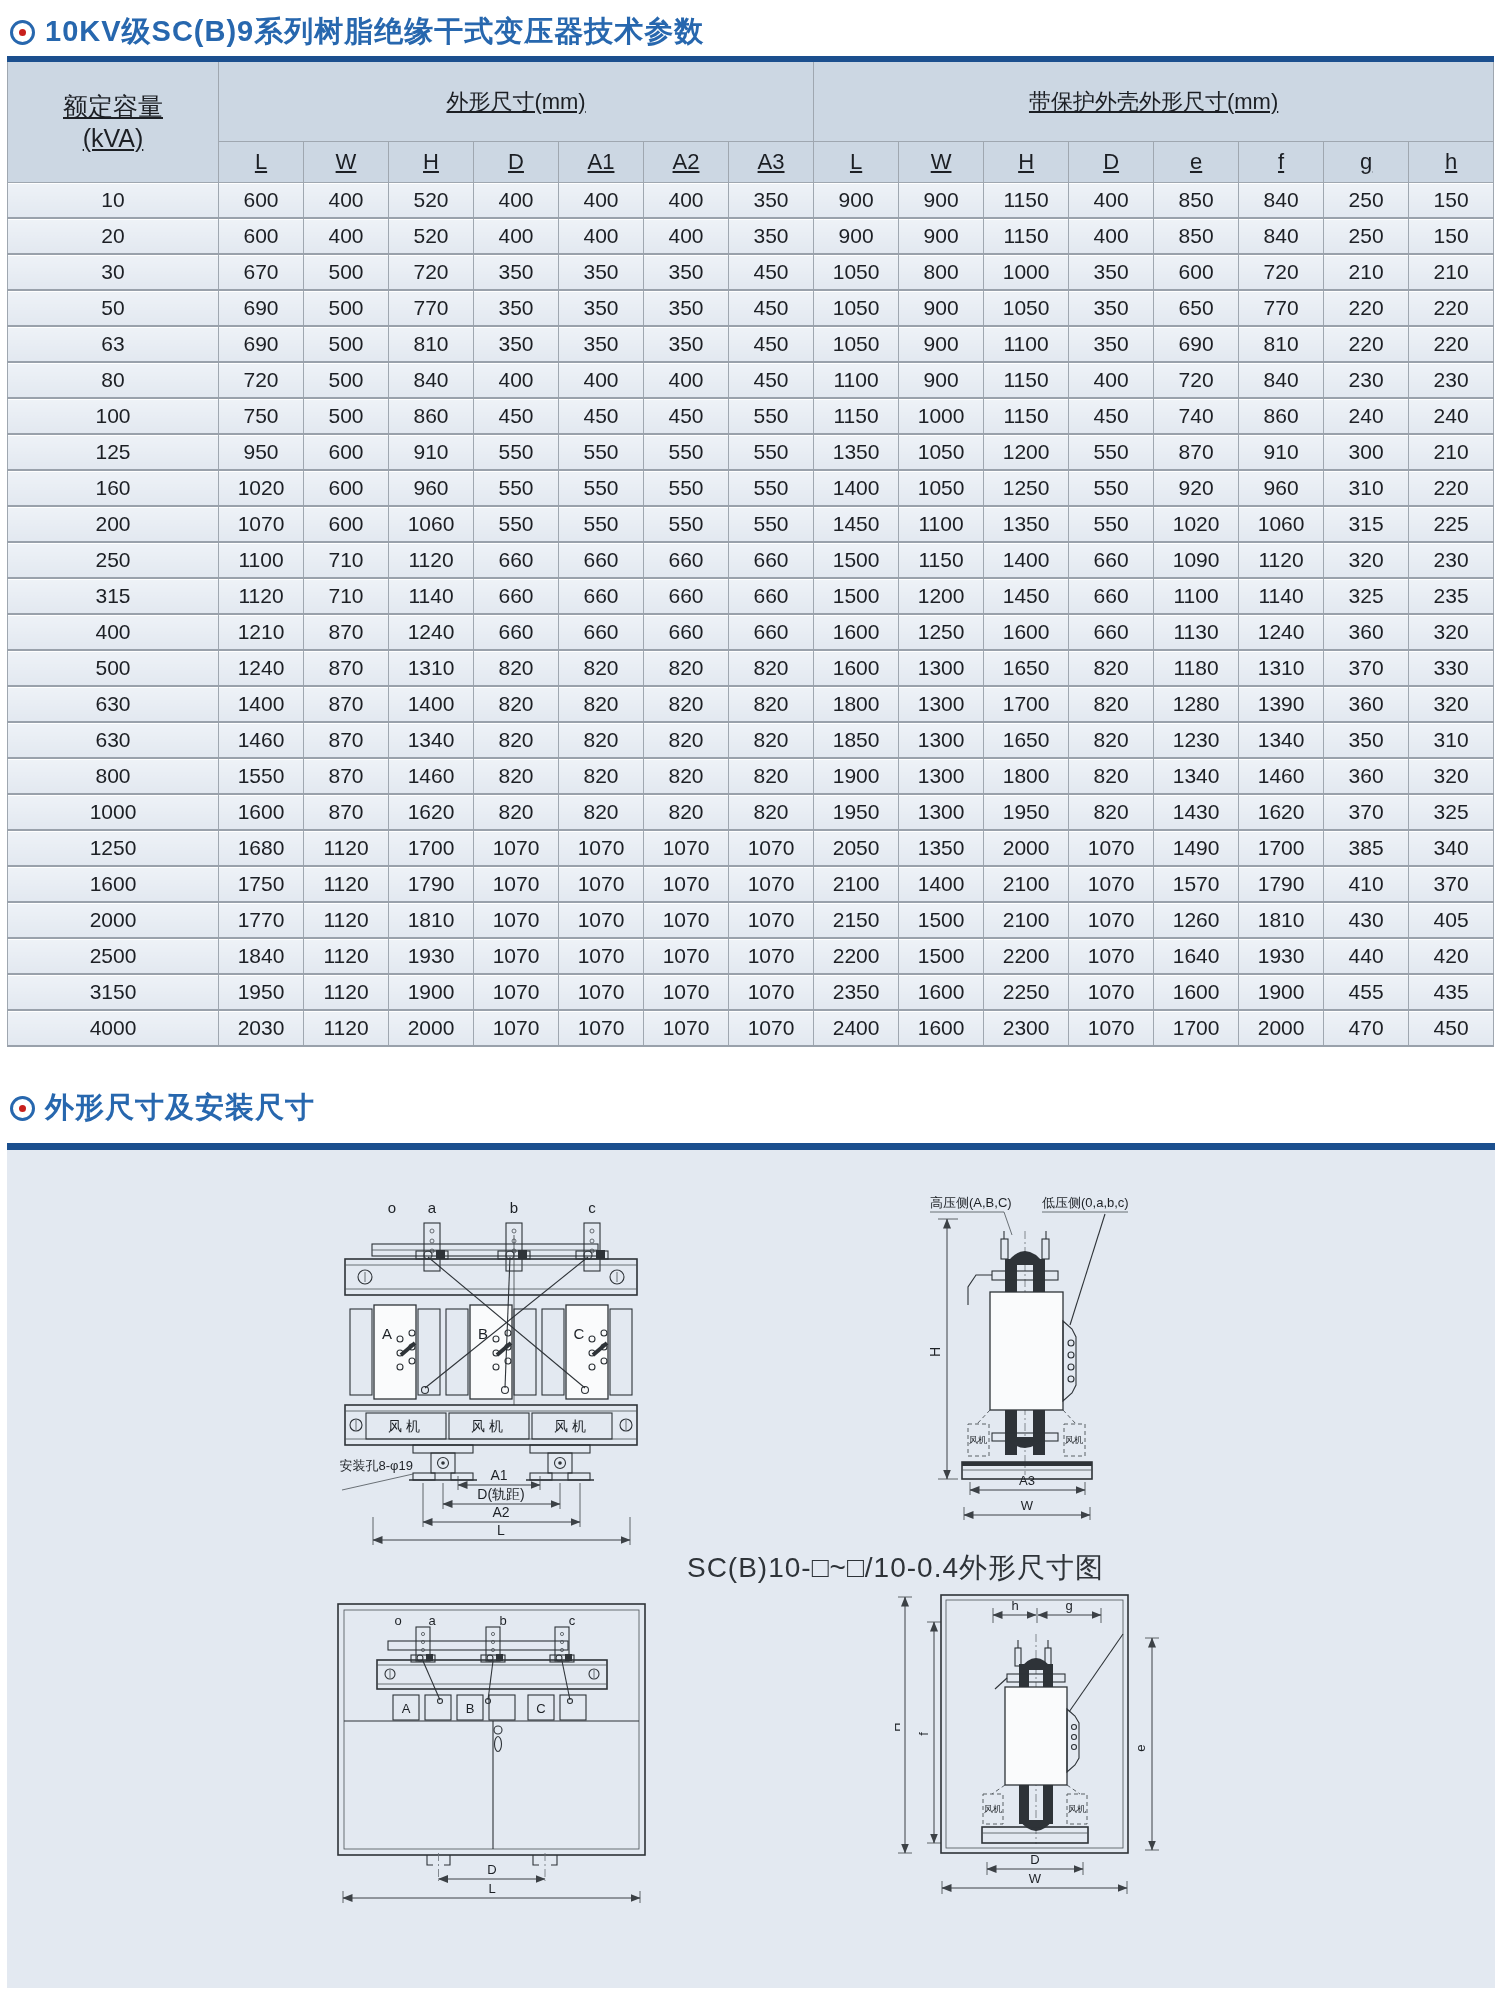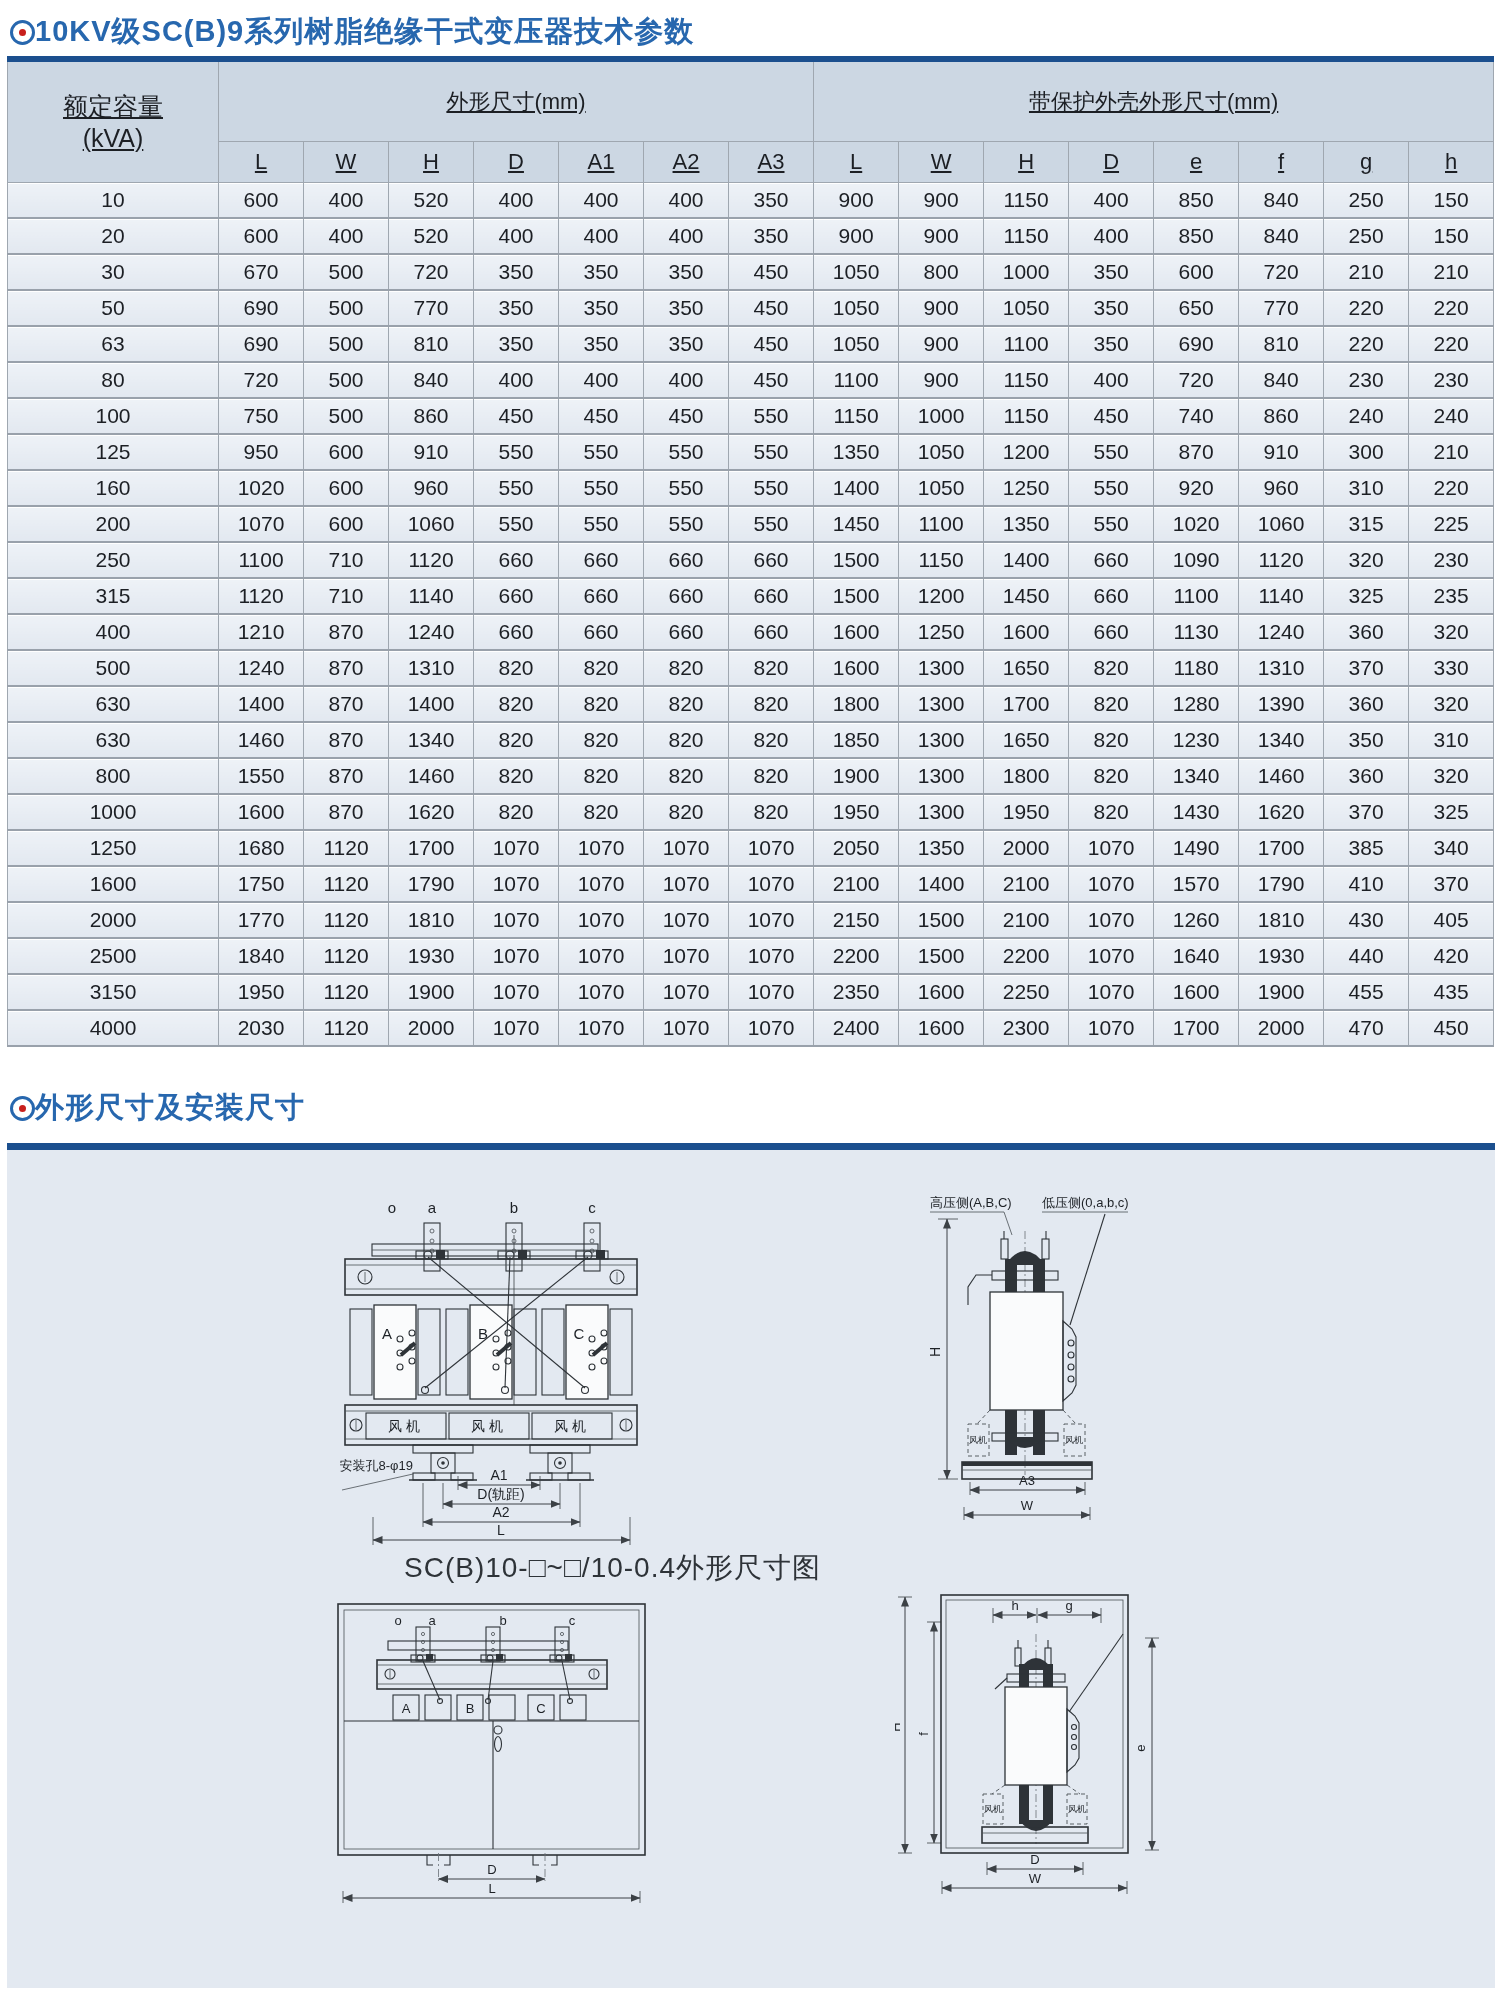--- a/index.html
+++ b/index.html
@@ -1,19 +1,19 @@
 <!DOCTYPE html>
 <html><head>
 <meta charset="utf-8">
 <style>
   html,body{margin:0;padding:0;background:#ffffff;}
   .page{position:relative;width:1500px;height:1994px;background:#ffffff;overflow:hidden;
         font-family:"Liberation Sans",sans-serif;}
   
-  .sec-title{position:absolute;left:10px;display:flex;align-items:center;gap:0;
+  .sec-title{position:absolute;left:10px;display:flex;align-items:center;gap:10px;
              color:#2767ae;font-size:29px;font-weight:bold;letter-spacing:1px;}
   #t1{top:12px;} #t2{top:1088px;}
   .bullet{flex:0 0 auto;width:19px;height:19px;border:3px solid #2767ae;border-radius:50%;
           display:flex;align-items:center;justify-content:center;}
   .bullet::after{content:"";width:7px;height:7px;background:#c8201d;border-radius:50%;}
   
   .spec-table{position:absolute;left:7px;top:56px;width:1486px;border-collapse:collapse;
               table-layout:fixed;border-top:6px solid #1b4f8e;}
   .spec-table th,.spec-table td{border:1px solid #9fa7b0;text-align:center;color:#1c1f24;
               padding:0;overflow:hidden;}
@@ -23,21 +23,21 @@
   #subhead th{height:40px;font-size:22px;}
   .spec-table tbody td{height:34px;font-size:21px;border-bottom:2px solid #99a1ab;
       background:linear-gradient(180deg,#eef2f7 0%,#e2e8f0 100%);
       box-shadow:inset 0 1px 0 #ffffff;}
   
   .panel{position:absolute;left:7px;top:1143px;width:1488px;height:838px;
          background:#e3e9f1;border-top:7px solid #1b4f8e;}
   .panel svg{position:absolute;}
   #svg1{left:273px;top:37px;} #svg2{left:893px;top:37px;}
   #svg3{left:323px;top:447px;} #svg4{left:888px;top:442px;}
-  .caption{position:absolute;left:397px;width:700px;text-align:left;font-size:28px;
+  .caption{position:absolute;left:397px;width:700px;text-align:right;font-size:28px;
            color:#2e3338;letter-spacing:1px;}
   #cap1{top:399px;} #cap2{top:766px;}
   
   .ln{fill:none;stroke:#2e3338;stroke-width:1.6;}
   .ln1{fill:none;stroke:#2e3338;stroke-width:1.1;}
   .thin{fill:none;stroke:#4a5056;stroke-width:0.8;}
   .blk{fill:#2e3338;stroke:none;}
   .wht{fill:#fafbfc;stroke:#2e3338;stroke-width:1.3;}
   .dsh{fill:none;stroke:#4a5056;stroke-width:0.9;stroke-dasharray:4 3;}
   .ctr{fill:none;stroke:#6a7077;stroke-width:0.8;stroke-dasharray:8 3 2 3;}

